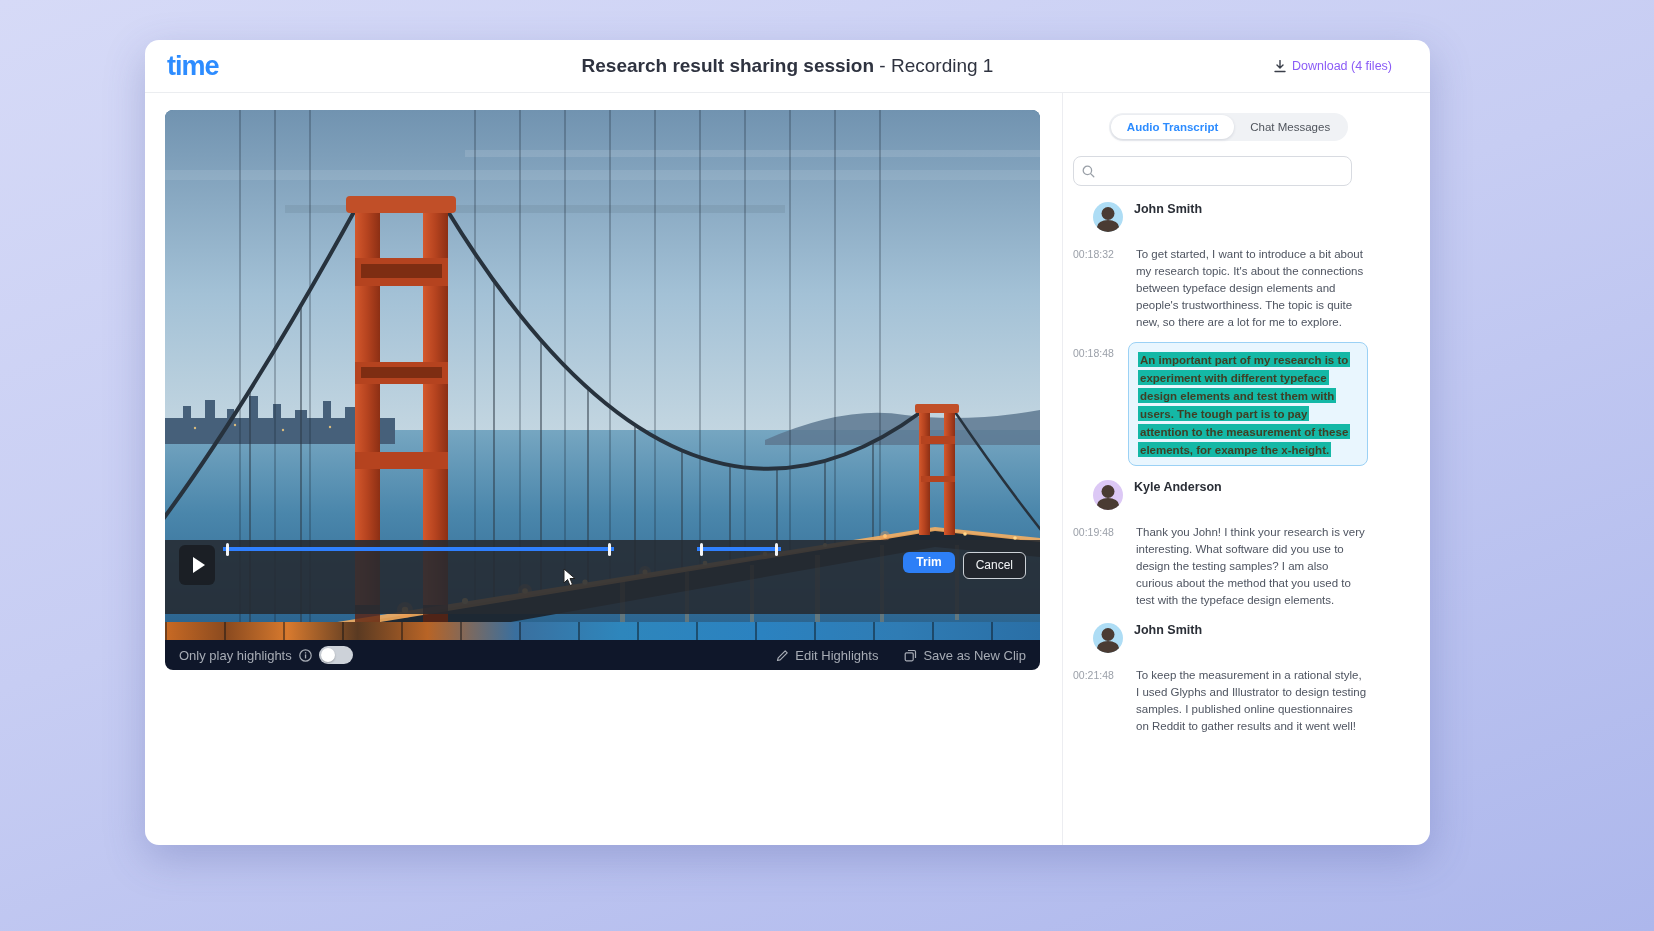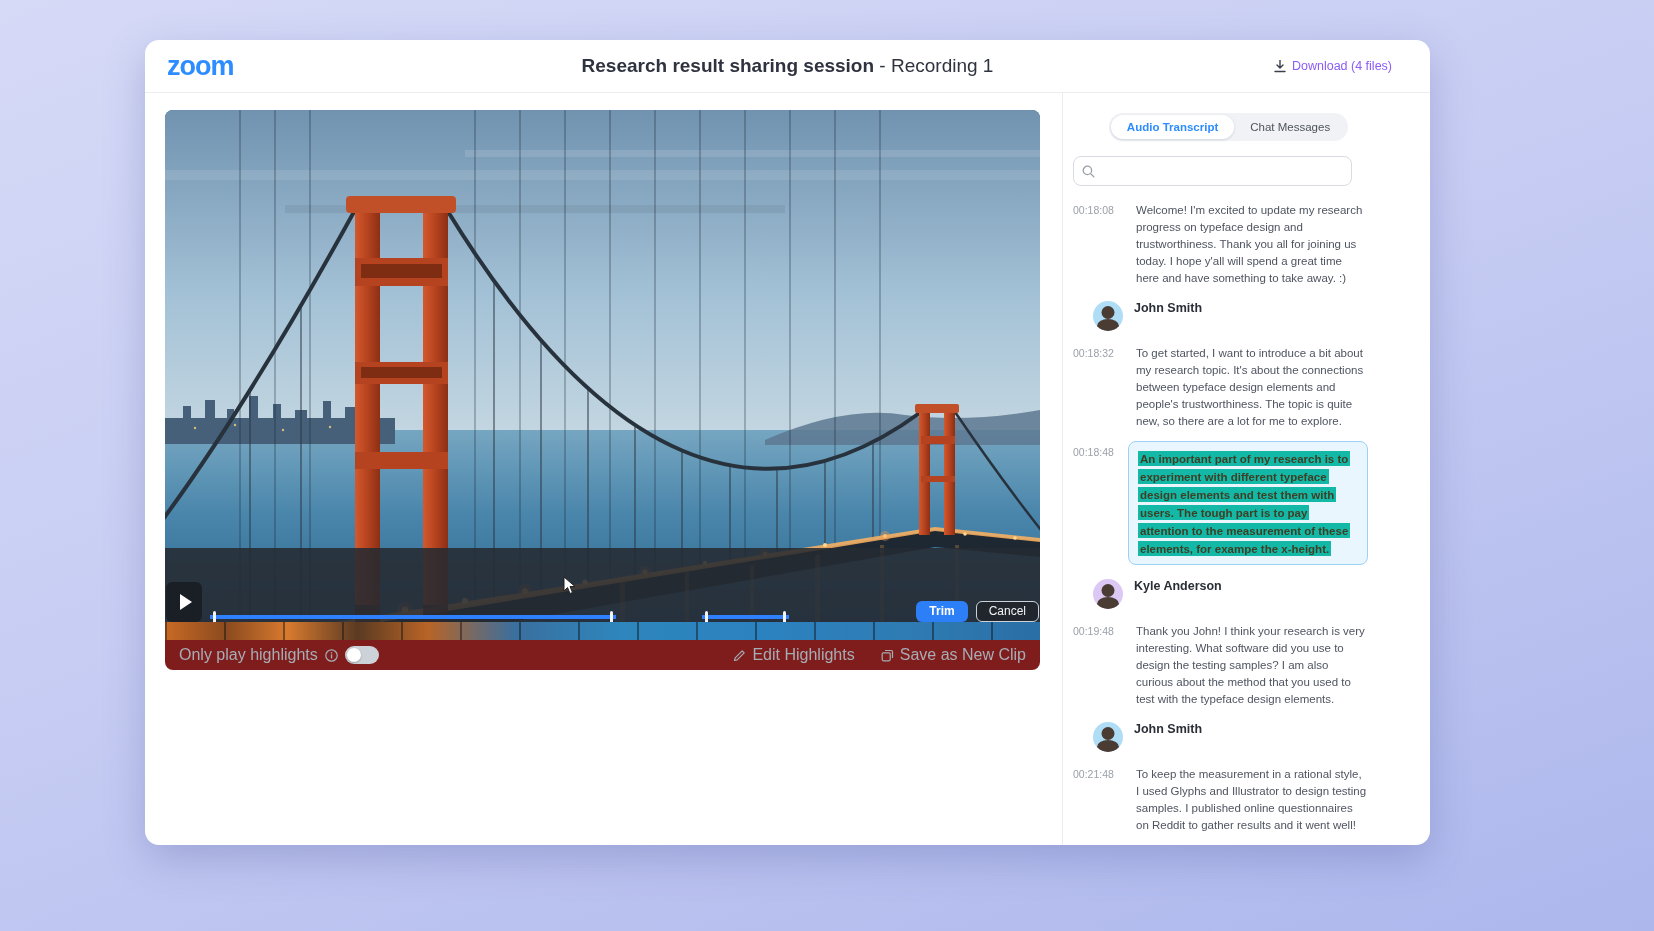--- a/index.html
+++ b/index.html
@@ -30,23 +30,23 @@
   }
   
   .card-body{position:absolute;left:0;right:0;top:53px;bottom:0;}
   .video-wrap{position:absolute;left:20px;top:17px;width:875px;}
   .video{
     position:relative;height:530px;border-radius:8px 8px 0 0;overflow:hidden;background:#30638c;
   }
   .video svg.art{position:absolute;inset:0;display:block;}
   
   .controls{
-    position:absolute;left:0;right:0;bottom:18px;height:74px;
+    position:absolute;left:0;right:0;bottom:26px;height:74px;
     background:rgba(38,42,49,.88);
-    display:flex;align-items:flex-end;padding:0 1px;box-sizing:border-box;
+    display:flex;align-items:flex-start;padding:0 14px;box-sizing:border-box;
   }
   .play-btn{
     width:36px;height:40px;margin:5px 8px 0 0;border-radius:6px;flex:none;
     background:rgba(25,28,33,.85);display:flex;align-items:center;justify-content:center;cursor:pointer;
   }
   .play-tri{width:0;height:0;border-left:12px solid #fff;border-top:8px solid transparent;border-bottom:8px solid transparent;margin-left:3px;}
   .trim-track{
     position:relative;flex:1;margin:7px 10px 7px 0;background:rgba(125,131,139,.85);cursor:pointer;
   }
   .trim-sel{
@@ -60,35 +60,35 @@
   .trim-sel::before{left:1px;}
   .trim-sel::after{right:1px;}
   .playhead{position:absolute;top:0;bottom:0;width:1.5px;background:rgba(245,248,250,.95);}
   .ctl-buttons{display:flex;gap:8px;margin-top:12px;align-items:flex-start;flex:none;}
   .btn-trim{
     background:#2d7ff7;color:#fff;font-size:12px;font-weight:700;border:none;border-radius:6px;
     padding:4px 13px;height:21px;line-height:13px;cursor:pointer;font-family:inherit;
   }
   .btn-cancel{
     background:rgba(33,37,43,.9);color:#f2f4f6;font-size:12px;border:1px solid #cdd2d8;border-radius:6px;
-    padding:3px 12px;height:21px;line-height:13px;cursor:pointer;font-family:inherit;
+    padding:3px 12px;height:27px;line-height:13px;cursor:pointer;font-family:inherit;
   }
   .cursor-ptr{position:absolute;left:398px;bottom:26px;width:14px;height:20px;pointer-events:none;}
   
   .filmstrip{
     position:absolute;left:0;right:0;bottom:0;height:18px;
     background:
       repeating-linear-gradient(90deg, rgba(10,14,18,.45) 0 2px, transparent 2px 59px),
       linear-gradient(90deg,#c96a24 0%,#8a4a1f 7%,#d87a2e 14%,#5a3a22 22%,#b86426 30%,#3a6f9e 40%,#2e86bc 52%,#2b82c0 68%,#2f7cb4 84%,#2a6fa6 100%);
   }
   
   .video-footer{
-    height:30px;background:#7f1d1d;border-radius:0 0 8px 8px;
+    height:30px;background:#0f172a;border-radius:0 0 8px 8px;
     display:flex;align-items:center;justify-content:space-between;padding:0 14px;
-    color:#a7acb5;font-size:16px;
+    color:#a7acb5;font-size:13px;
   }
   .vf-left{display:flex;align-items:center;gap:7px;}
   .toggle{
     width:34px;height:18px;border-radius:9px;background:#cdd2d9;position:relative;cursor:pointer;flex:none;
   }
   .toggle .knob{
     position:absolute;left:2px;top:2px;width:14px;height:14px;border-radius:50%;background:#fff;
     box-shadow:0 1px 2px rgba(0,0,0,.25);
   }
   .vf-right{display:flex;align-items:center;gap:26px;}
@@ -133,21 +133,21 @@
   .avatar .body{position:absolute;left:50%;top:18px;transform:translateX(-50%);width:22px;height:14px;border-radius:50% 50% 0 0;background:#4a3b33;}
   .speaker-name{font-size:12.5px;font-weight:700;color:#2a2e36;}
   .icon-svg{display:block;}
 </style>
 </head>
 <body>
 
 <div class="card">
 
   <div class="card-header">
-    <div class="logo">zoom</div>
+    <div class="logo">time</div>
     <div class="hdr-title">
       <b>Research result sharing session</b><span> - Recording 1</span>
     </div>
     <div class="download">
       <svg class="icon-svg" width="12" height="13" viewBox="0 0 12 13">
         <path d="M6 0.5 V7.5 M3 5 L6 8 L9 5" stroke="#3a3f4a" stroke-width="1.4" fill="none" stroke-linecap="round" stroke-linejoin="round"></path>
         <path d="M1 11.5 H11" stroke="#3a3f4a" stroke-width="1.4" stroke-linecap="round"></path>
       </svg>
       <span>Download (4 files)</span>
     </div>
@@ -349,24 +349,20 @@
         <div class="tab">Chat Messages</div>
       </div>
       <div class="search-box">
         <svg class="icon-svg" width="13" height="13" viewBox="0 0 13 13">
           <circle cx="5.4" cy="5.4" r="4.2" fill="none" stroke="#9aa0a8" stroke-width="1.3"></circle>
           <line x1="8.6" y1="8.6" x2="11.8" y2="11.8" stroke="#9aa0a8" stroke-width="1.3" stroke-linecap="round"></line>
         </svg>
         <input type="text" placeholder="" style="">
       </div>
       <div class="entries">
-  <div class="msg-row">
-    <div class="msg-time">00:18:08</div>
-    <div class="msg-text">Welcome! I'm excited to update my research progress on typeface design and trustworthiness. Thank you all for joining us today. I hope y'all will spend a great time here and have something to take away. :)</div>
-  </div>
 
   <div class="speaker-row">
     <div class="avatar" style="background: rgb(174, 221, 245);">
       <div class="head"></div>
       <div class="body"></div>
     </div>
     <div class="speaker-name">John Smith</div>
   </div>
 
   <div class="msg-row">

